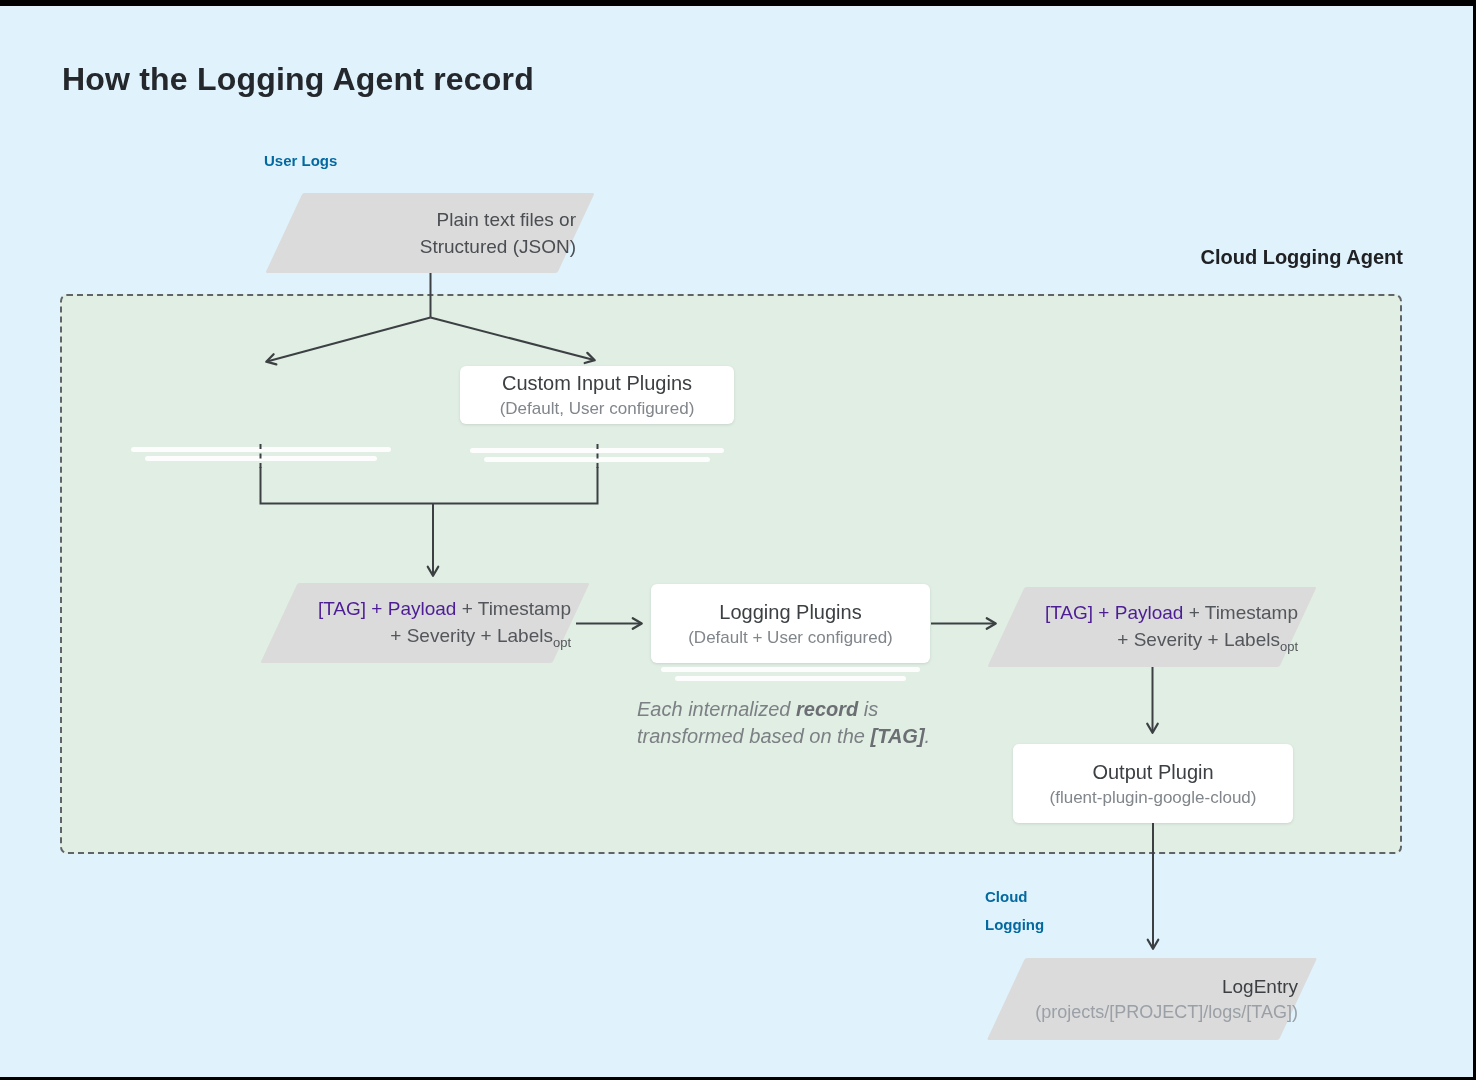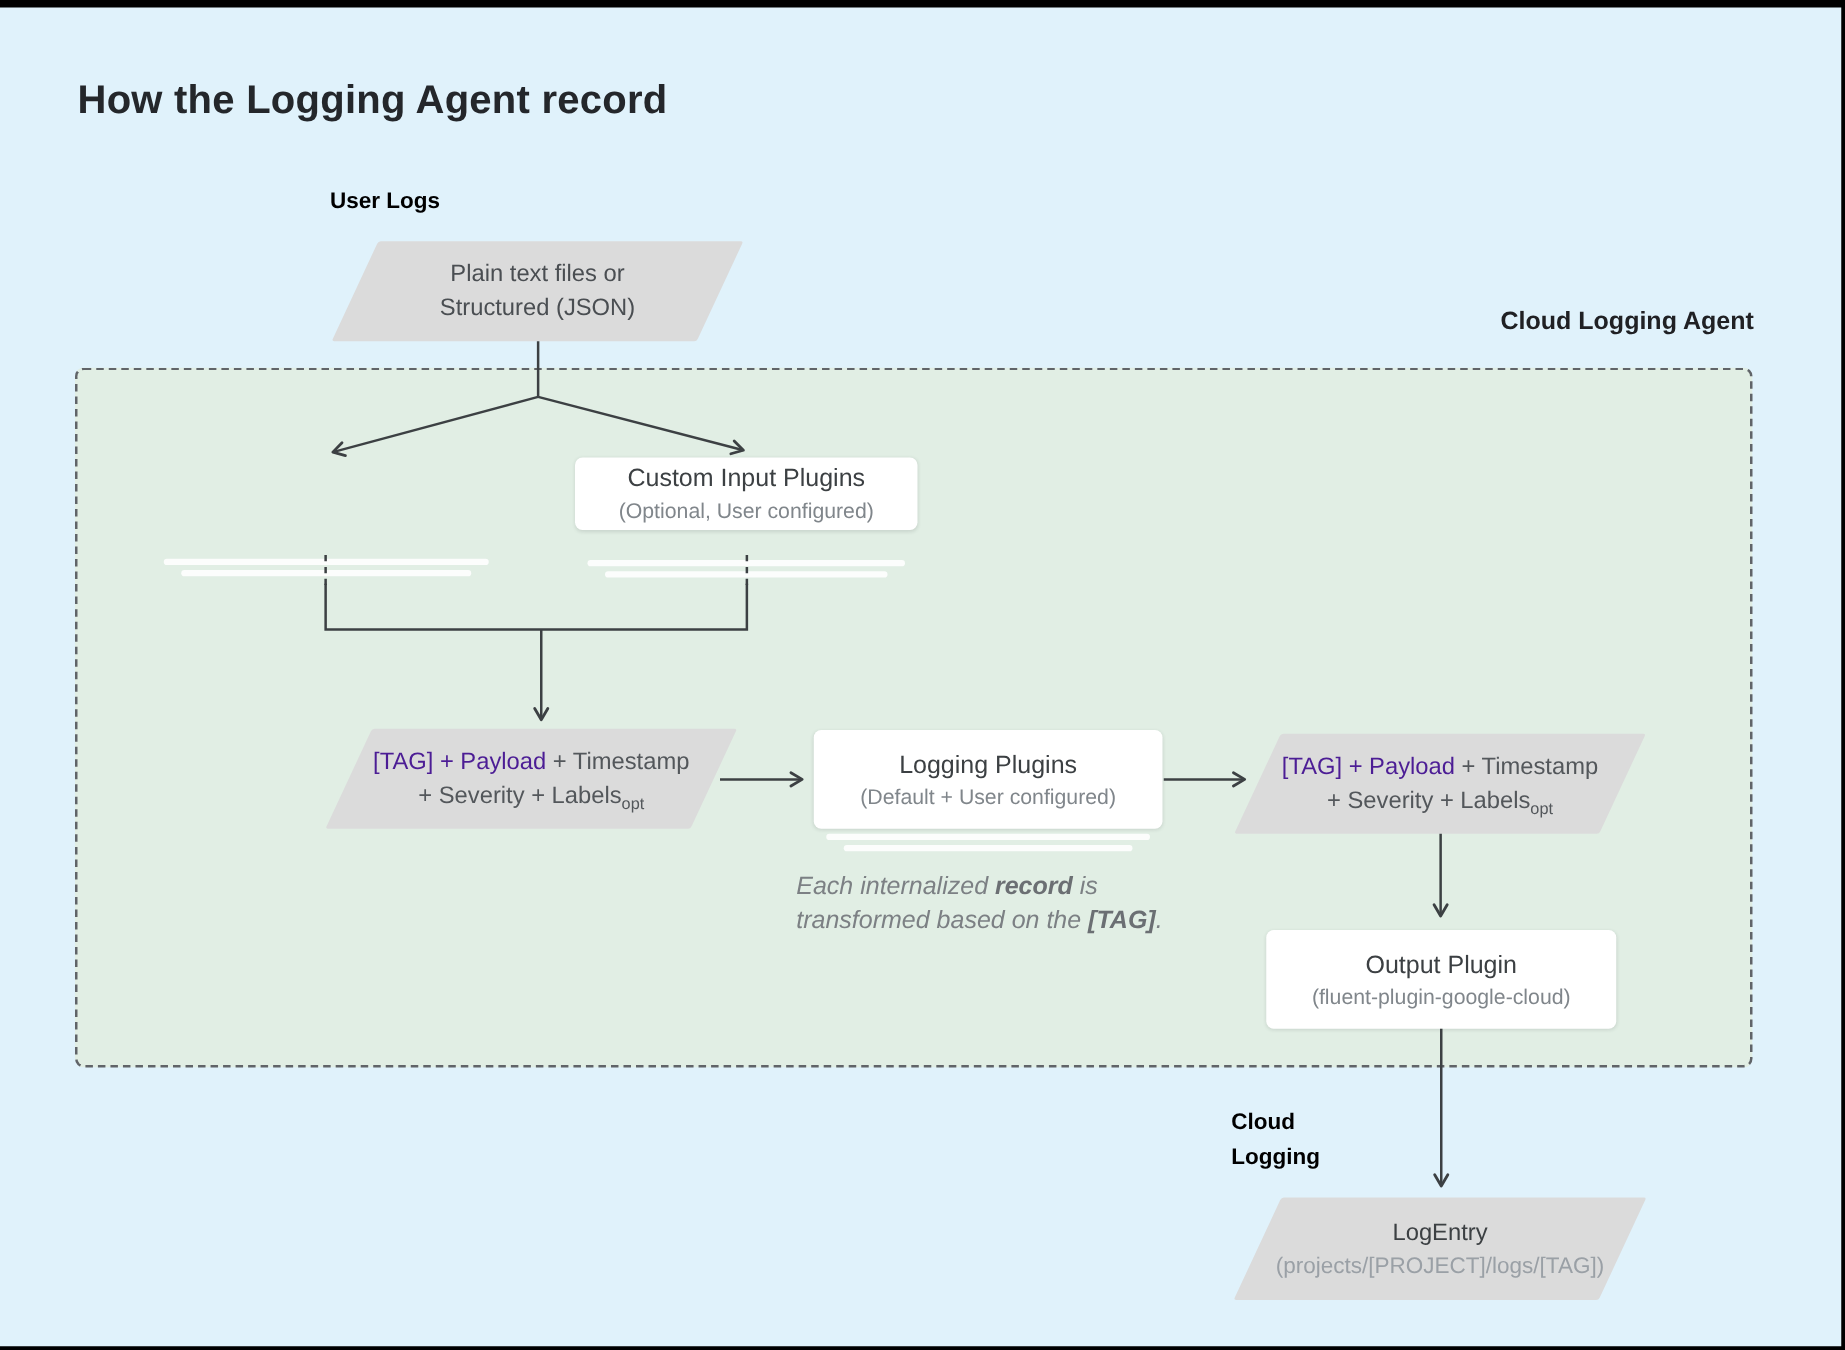--- a/index.html
+++ b/index.html
@@ -9,21 +9,21 @@
   }
   .canvas{
     position:relative;width:1473px;height:1071px;
     margin:6px 3px 3px 0;background:#E0F2FB;overflow:hidden;
   }
   .abs{position:absolute;}
   .page-title{
     left:62px;top:55px;font-size:32px;font-weight:700;color:#24272B;
     letter-spacing:.2px;
   }
-  .section-label{font-size:18px;font-weight:700;color:#000000;line-height:27px;}
+  .section-label{font-size:15px;font-weight:700;color:#0369a1;line-height:27px;}
   .agent-label{
     left:1100px;top:240px;width:303px;text-align:right;
     font-size:20px;font-weight:700;color:#202124;
   }
   .agent-panel{
     left:60px;top:288px;width:1342px;height:560px;box-sizing:border-box;
     background:#E1EEE4;border:2px dashed #606468;border-radius:7px;z-index:1;
   }
   
   .node{
@@ -38,21 +38,21 @@
     background:rgba(255,255,255,.88);z-index:2;
   }
   
   .pg{z-index:3;}
   .pg .pg-bg{
     position:absolute;inset:0;background:#DBDBDB;
     transform:skewX(-25deg);border-radius:2px;
   }
   .pg .pg-content{
     position:relative;height:100%;display:flex;flex-direction:column;
-    justify-content:center;text-align:center;z-index:1;
+    justify-content:center;text-align:right;z-index:1;
   }
   .pg-line{font-size:19px;color:#4A4E52;line-height:27px;}
   .pg-bold{font-weight:400;color:#4c1d95;}
   .pg-rest{color:#53575B;}
   .pg-sub{font-size:13px;position:relative;top:5px;color:#53575B;}
   .logentry-title{font-size:19px;color:#3C4043;line-height:26px;}
   .logentry-sub{font-size:18px;color:#9AA0A6;line-height:25px;}
   .note{
     left:637px;top:690px;width:306px;
     font-style:italic;font-size:20px;line-height:27px;color:#7C8084;z-index:3;
@@ -79,21 +79,21 @@
 
   <div class="abs agent-label">Cloud Logging Agent</div>
 
   <div class="abs agent-panel"></div>
 
   <div class="stack" style="left:131px;top:441px;width:260px;"></div>
   <div class="stack" style="left:145px;top:450px;width:232px;"></div>
 
   <div class="abs node" style="left:460px;top:360px;width:274px;height:58px;">
     <div class="node-title">Custom Input Plugins</div>
-    <div class="node-sub">(Optional, User configured)</div>
+    <div class="node-sub">(Default, User configured)</div>
   </div>
   <div class="stack" style="left:470px;top:442px;width:254px;"></div>
   <div class="stack" style="left:484px;top:451px;width:226px;"></div>
 
   <div class="abs section-label" style="left:257px;top:529px;">Log Records</div>
 
   <div class="abs pg" style="left:279px;top:577px;width:292px;height:80px;">
     <div class="pg-bg"></div>
     <div class="pg-content">
       <div class="pg-line">

